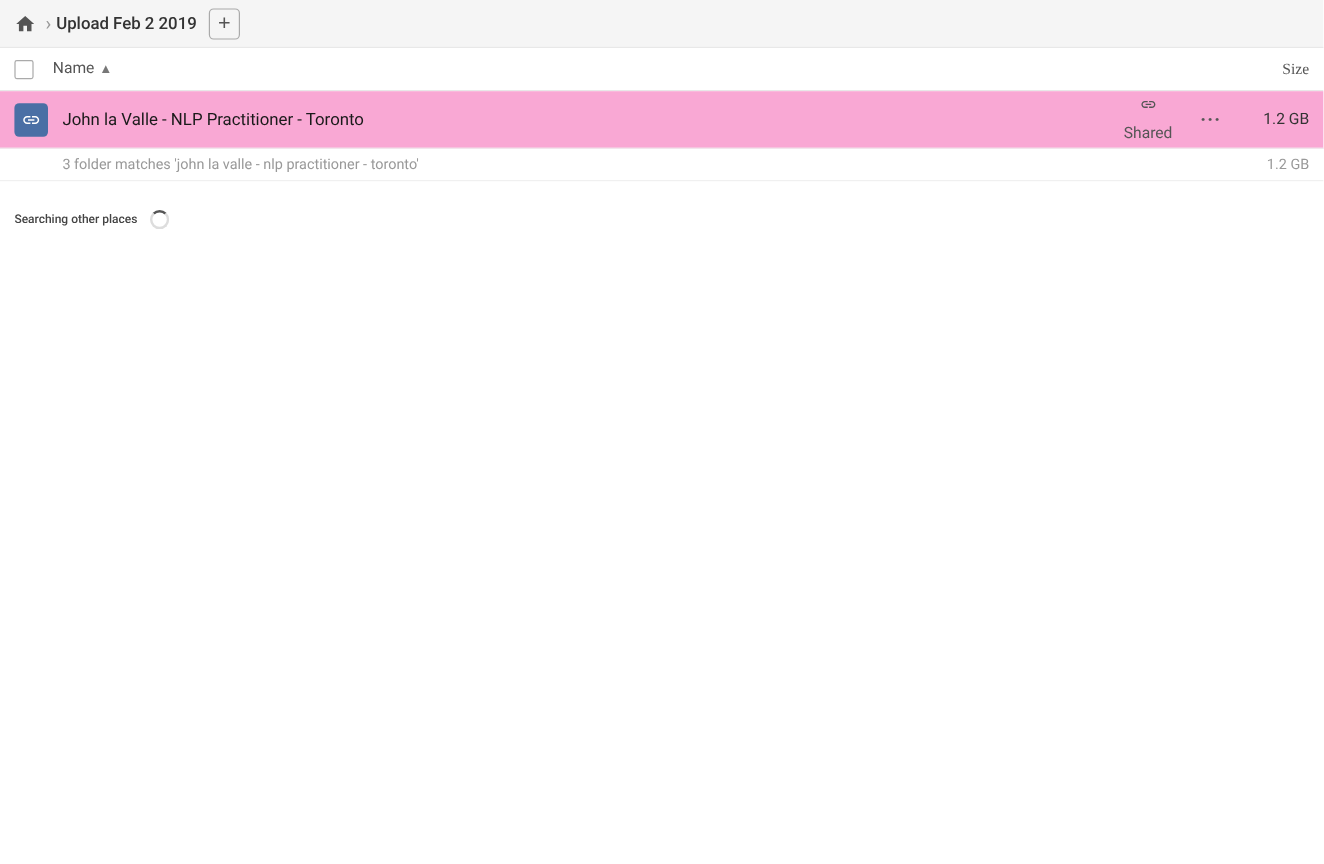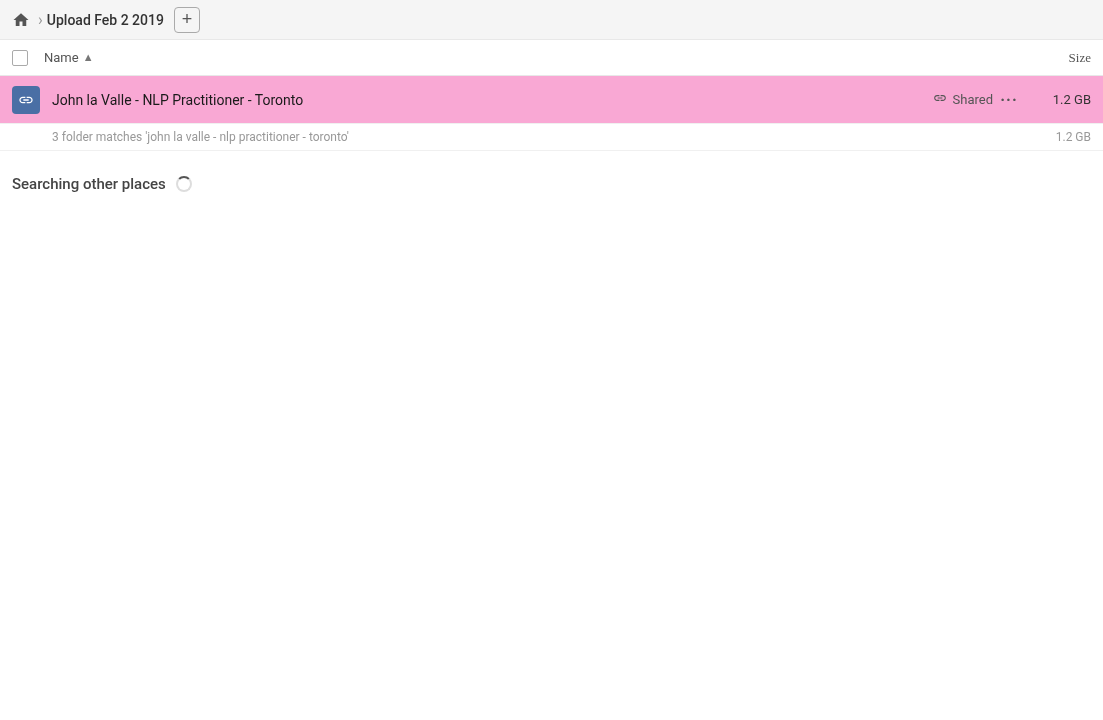--- a/index.html
+++ b/index.html
@@ -156,21 +156,22 @@
       color: #1a1a1a;
       padding-left: 8px;
     }
 
     .shared-section {
       display: flex;
       align-items: center;
       gap: 6px;
       color: #555;
       font-size: 13px;
-      margin-right: 2px;
+      margin-right: 18px;
+      flex-direction: column;
     }
 
     .link-icon {
       font-size: 14px;
       color: #555;
     }
 
     .more-btn {
       width: 28px;
       height: 28px;
@@ -210,21 +211,21 @@
 
     
     .searching-section {
       padding: 24px 12px 12px 12px;
       display: flex;
       align-items: center;
       gap: 10px;
     }
 
     .searching-text {
-      font-size: 15px;
+      font-size: 10px;
       color: #444;
       font-weight: 500;
     }
 
     .spinner {
       width: 16px;
       height: 16px;
       border: 2px solid #ddd;
       border-top-color: #555;
       border-radius: 50%;

